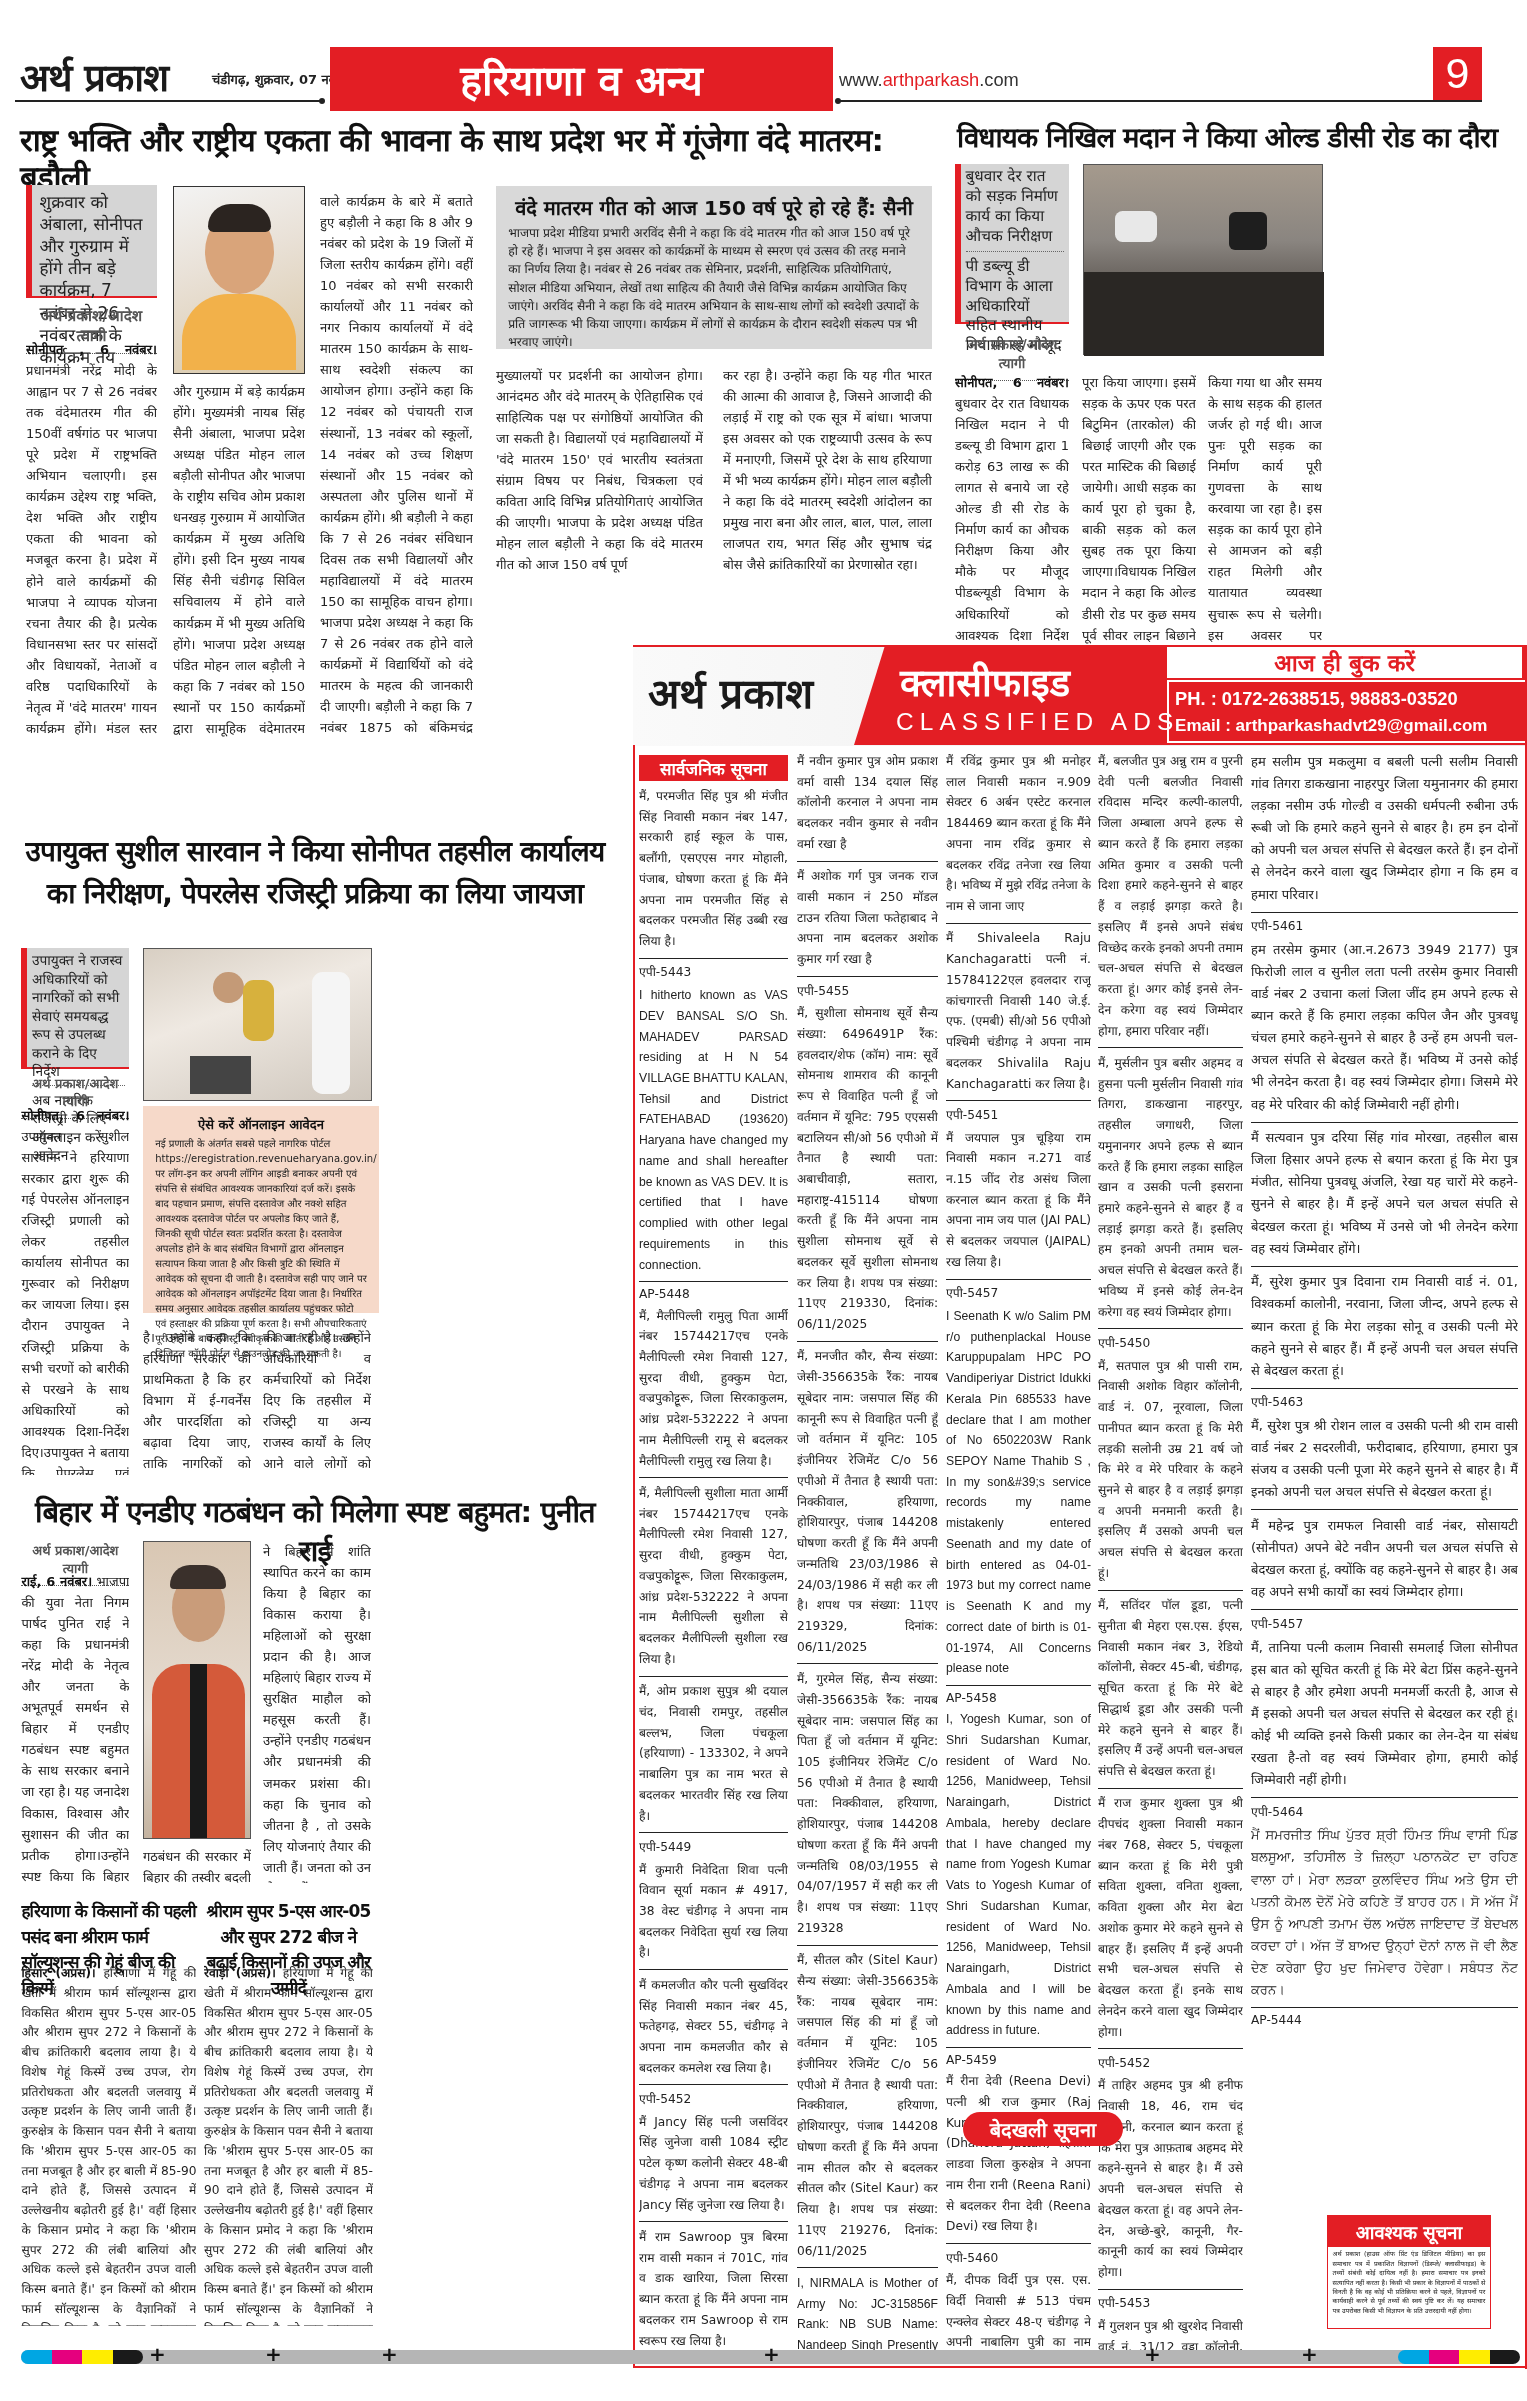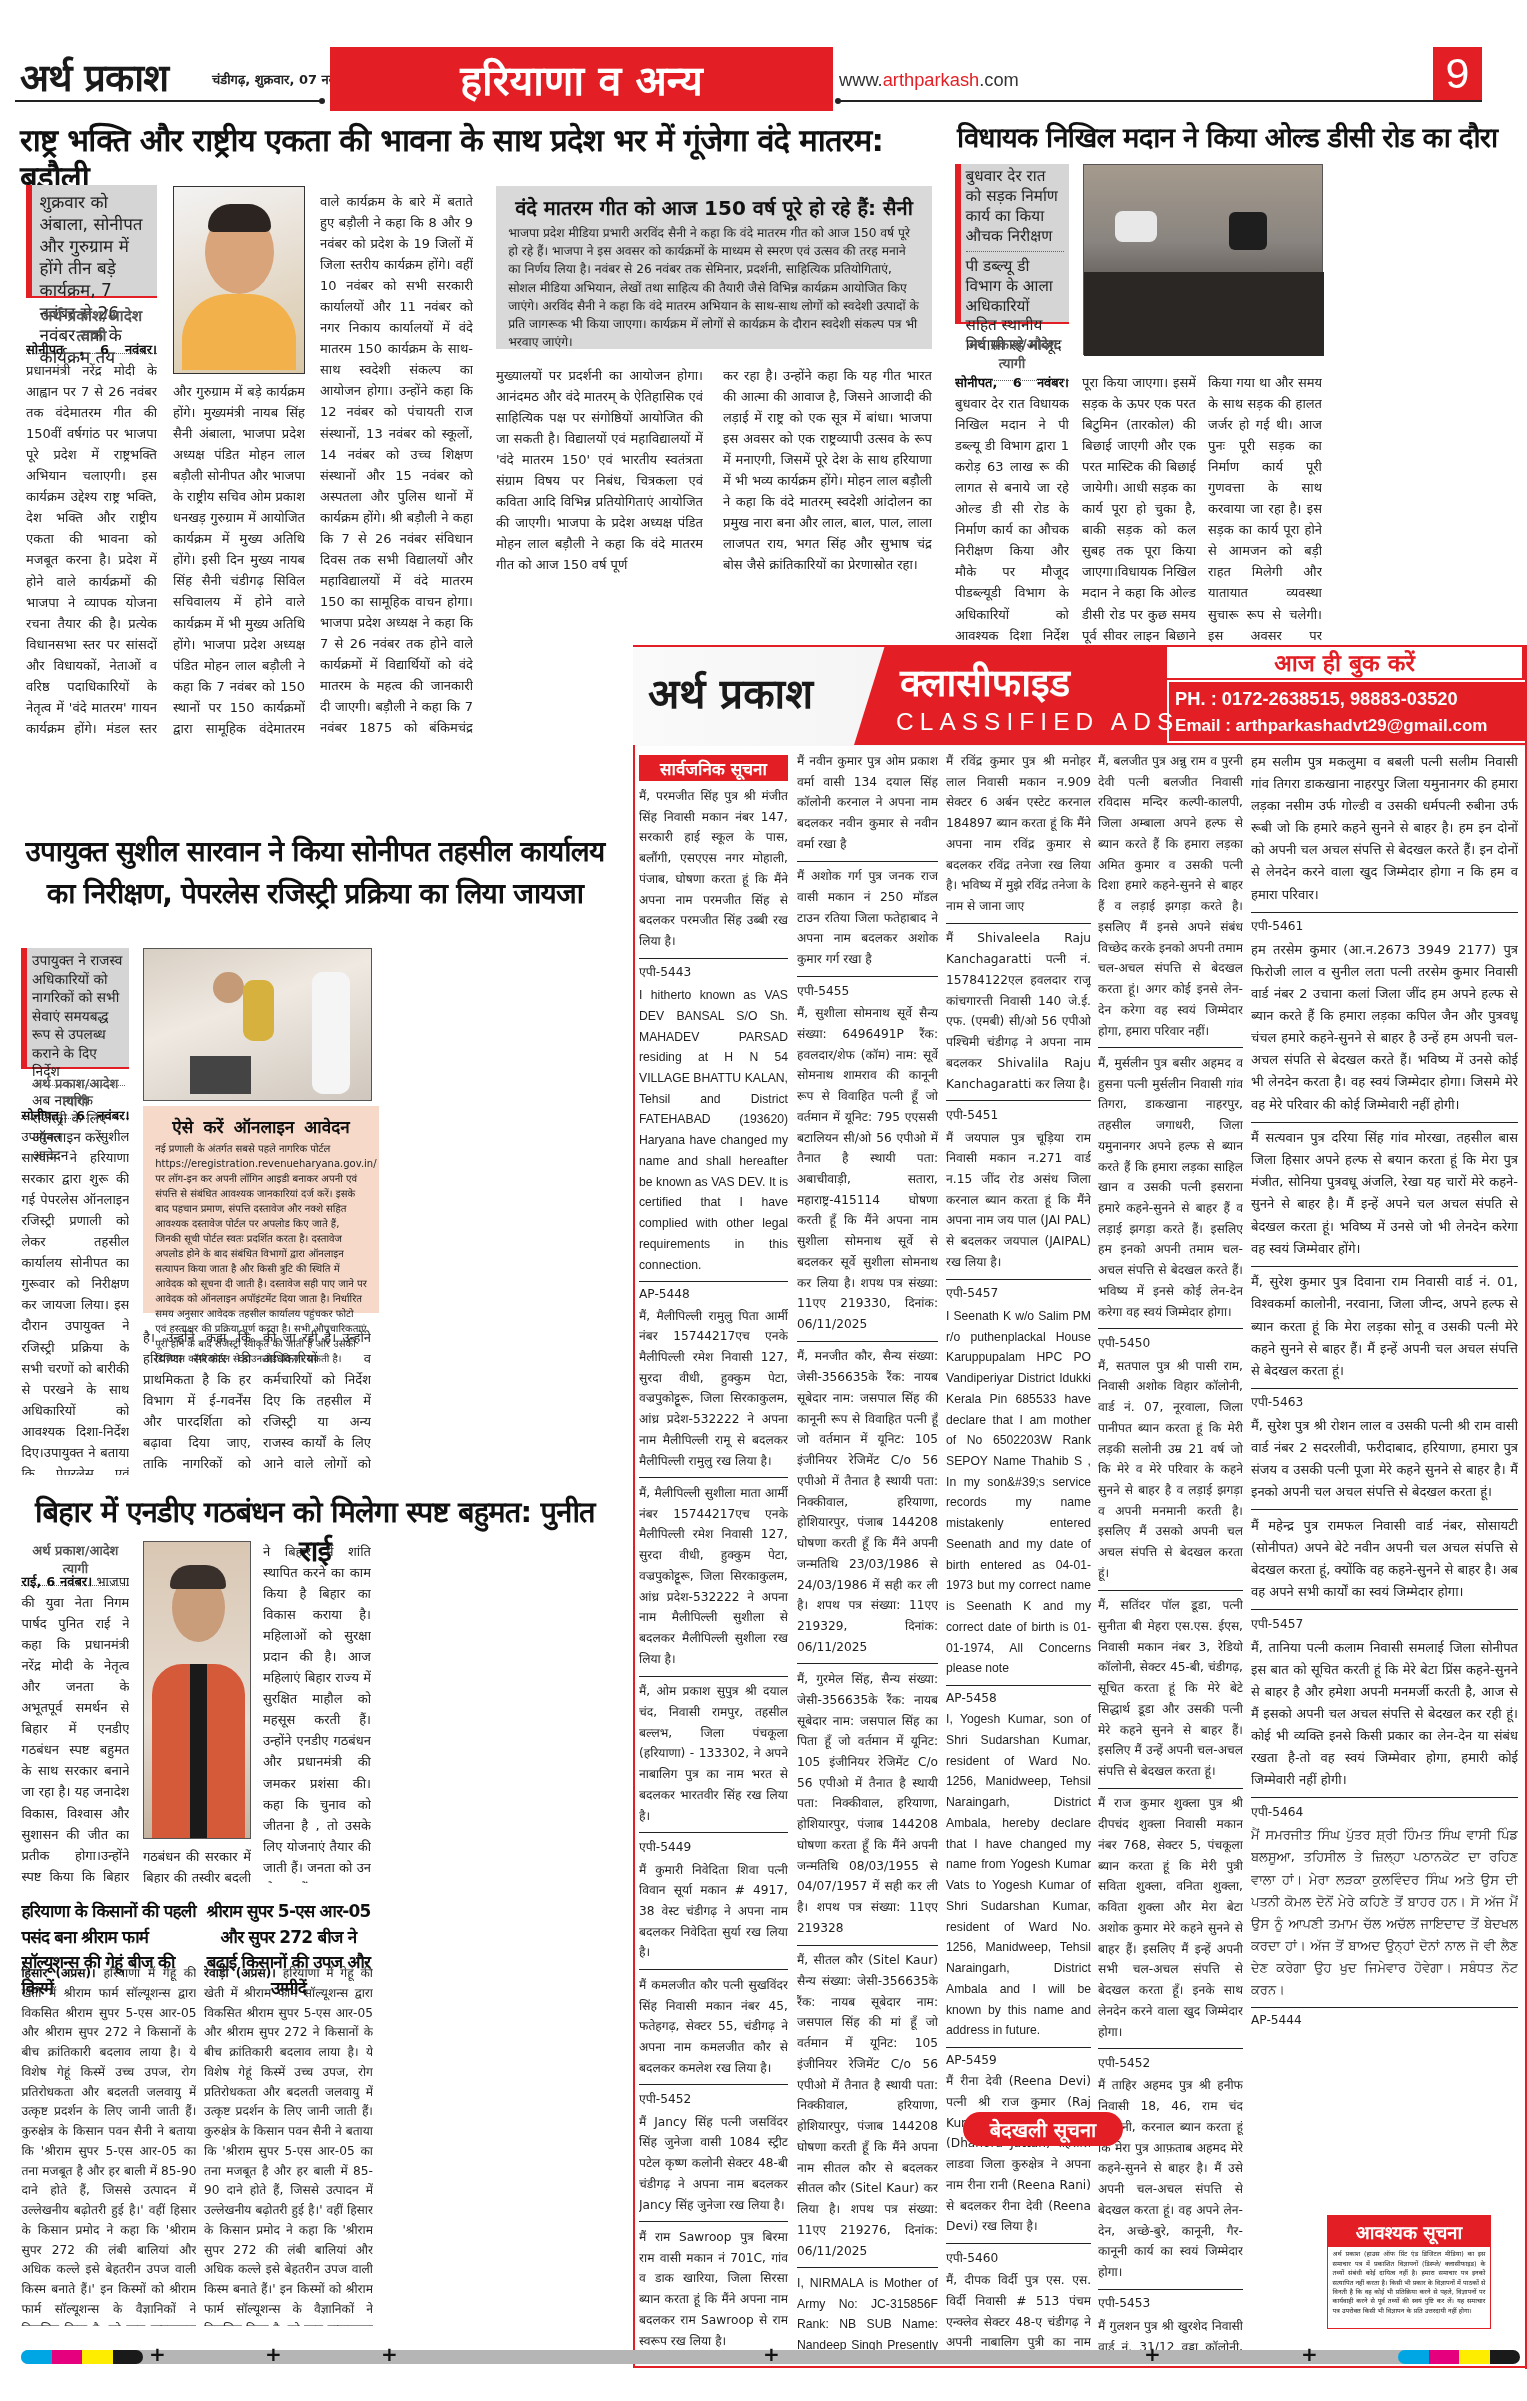--- a/index.html
+++ b/index.html
@@ -103,21 +103,21 @@
   <div>अब नागरिक रजिस्ट्री के लिए ऑनलाइन करें आवेदन</div>
 </div>
 <div class="abs byline" style="left:21.4px;top:1074px;width:108px;font-size:13px;">अर्थ प्रकाश/आदेश त्यागी</div>
 <div class="abs" style="left:143px;top:948px;width:229px;height:153px;background:linear-gradient(160deg,#d8cfc3 0%,#efe9e2 40%,#cfc7bd 100%);border:0.8px solid #555;">
   <div style="position:absolute;left:69px;top:23px;width:30.5px;height:30.5px;background:#c49a77;border-radius:50%;"></div>
   <div style="position:absolute;left:99px;top:30.5px;width:30.5px;height:61px;background:#d7b13d;border-radius:10.7px;"></div>
   <div style="position:absolute;left:168px;top:23px;width:38px;height:122px;background:#f5f5f5;border-radius:10.7px;"></div>
   <div style="position:absolute;left:46px;top:107px;width:61px;height:38px;background:#444;"></div>
 </div>
 <div class="abs box-peach" style="left:143px;top:1106px;width:236px;height:207px;">
-  <div class="box-title" style="font-size:17px;font-family:Liberation Mono, monospace;">ऐसे करें ऑनलाइन आवेदन</div>
+  <div class="box-title" style="font-size:13px;">ऐसे करें ऑनलाइन आवेदन</div>
   <div class="box-text" style="font-size:10px;line-height:1.5;">नई प्रणाली के अंतर्गत सबसे पहले नागरिक पोर्टल https://eregistration.revenueharyana.gov.in/ पर लॉग-इन कर अपनी लॉगिन आइडी बनाकर अपनी एवं संपत्ति से संबंधित आवश्यक जानकारियां दर्ज करें। इसके बाद पहचान प्रमाण, संपत्ति दस्तावेज और नक्शे सहित आवश्यक दस्तावेज पोर्टल पर अपलोड किए जाते हैं, जिनकी सूची पोर्टल स्वतः प्रदर्शित करता है। दस्तावेज अपलोड होने के बाद संबंधित विभागों द्वारा ऑनलाइन सत्यापन किया जाता है और किसी त्रुटि की स्थिति में आवेदक को सूचना दी जाती है। दस्तावेज सही पाए जाने पर आवेदक को ऑनलाइन अपॉइंटमेंट दिया जाता है। निर्धारित समय अनुसार आवेदक तहसील कार्यालय पहुंचकर फोटो एवं हस्ताक्षर की प्रक्रिया पूर्ण करता है। सभी औपचारिकताएं पूरी होने के बाद रजिस्ट्री स्वीकृत की जाती है और उसकी डिजिटल कॉपी पोर्टल से डाउनलोड की जा सकती है।</div>
 </div>
 <div class="abs body" style="left:21.4px;top:1105px;width:108px;height:370px;overflow:hidden;"><b>सोनीपत, 6 नवंबर।</b> <span>उपायुक्त सुशील सारवान ने हरियाणा सरकार द्वारा शुरू की गई पेपरलेस ऑनलाइन रजिस्ट्री प्रणाली को लेकर तहसील कार्यालय सोनीपत का गुरूवार को निरीक्षण कर जायजा लिया। इस दौरान उपायुक्त ने रजिस्ट्री प्रक्रिया के सभी चरणों को बारीकी से परखने के साथ अधिकारियों को आवश्यक दिशा-निर्देश दिए।उपायुक्त ने बताया कि पेपरलेस एवं ऑनलाइन रजिस्ट्री करने वाला हरियाणा देश का पहला राज्य है। हरियाणा सरकार द्वारा शुरू की गई पेपरलेस ऑनलाइन रजिस्ट्री प्रणाली नागरिकों के लिए सुविधा बढ़ाने के साथ-साथ पारदर्शिता लाने की दिशा में महत्वपूर्ण कदम है। इस प्रणाली से रजिस्ट्री कराने वाले लोगों को लंबी कागजी प्रक्रिया से मुक्ति मिलेगी। ऑनलाइन माध्यम से रजिस्ट्री होने से दस्तावेजों की सुरक्षा, ट्रैकिंग और रिकॉर्ड प्रबंधन अधिक सुगम हो गया</span></div>
 <div class="abs body" style="left:143px;top:1327px;width:108px;height:149px;overflow:hidden;">है। उन्होंने कहा कि हरियाणा सरकार की प्राथमिकता है कि हर विभाग में ई-गवर्नेंस और पारदर्शिता को बढ़ावा दिया जाए, ताकि नागरिकों को तेज, सुरक्षित और सरल सेवाएं प्राप्त हों।उन्होंने बताया कि अब नागरिक स्वयं पोर्टल पर ऑनलाइन आवेदन कर सकते हैं और आवश्यक दस्तावेज अपलोड कर सकते हैं। आवेदक को केवल फोटो और सिग्नेचर के लिए फिजिकल रूप से तहसील में उपस्थित होना होगा। उन्होंने कहा कि यह प्रणाली पूरे प्रदेश में नई लागू हुई है, इसलिए जिला प्रशासन द्वारा निरंतर मॉनिटरिंग</div>
 <div class="abs body" style="left:263px;top:1327px;width:108px;height:149px;overflow:hidden;">की जा रही है। उन्होंने अधिकारियों व कर्मचारियों को निर्देश दिए कि तहसील में रजिस्ट्री या अन्य राजस्व कार्यों के लिए आने वाले लोगों को उचित मार्गदर्शन और सहायता प्रदान की जाए। इसके साथ ही ऑनलाईन की जा रही रजिस्ट्ररियों का डाटा प्रतिदिन उनके कार्यालय भिजवाएं। उन्होंने कहा कि कार्यालय में स्वच्छता, अनुशासन और नागरिक सुविधा को सर्वोच्च प्राथमिकता दी जाए। इस अवसर पर डीआरओ सुशील शर्मा, तहसीलदार कीर्ति सहित अन्य अधिकारी व कर्मचारी मौजूद रहे।</div>
 
 <div class="abs headline" style="left:21.4px;top:1491px;width:587px;font-size:29px;text-align:center;">बिहार में एनडीए गठबंधन को मिलेगा स्पष्ट बहुमत: पुनीत राई</div>
 <div class="abs byline" style="left:21.4px;top:1541px;width:108px;font-size:13px;">अर्थ प्रकाश/आदेश त्यागी</div>
 <div class="abs body" style="left:21.4px;top:1571px;width:108px;height:311px;overflow:hidden;"><b>राई, 6 नवंबर।</b> <span>भाजपा की युवा नेता निगम पार्षद पुनित राई ने कहा कि प्रधानमंत्री नरेंद्र मोदी के नेतृत्व और जनता के अभूतपूर्व समर्थन से बिहार में एनडीए गठबंधन स्पष्ट बहुमत के साथ सरकार बनाने जा रहा है। यह जनादेश विकास, विश्वास और सुशासन की जीत का प्रतीक होगा।उन्होंने स्पष्ट किया कि बिहार में इस बार एनडीए की सरकार बनने जा रही है। उन्होंने कहा कि एनडीए</span></div>
 <div class="abs" style="left:143px;top:1541px;width:108px;height:298px;background:linear-gradient(180deg,#d9c7b3 0%,#e6ddd3 60%,#c4b3a0 100%);border:0.8px solid #555;overflow:hidden;">
@@ -202,21 +202,21 @@
     </div>
     <div>
       <div class="ad">मैं, सीतल कौर (Sitel Kaur) सैन्य संख्या: जेसी-356635के रैंक: नायब सूबेदार नाम: जसपाल सिंह की मां हूँ जो वर्तमान में यूनिट: 105 इंजीनियर रेजिमेंट C/o 56 एपीओ में तैनात है स्थायी पता: निक्कीवाल, हरियाणा, होशियारपुर, पंजाब 144208 घोषणा करती हूँ कि मैंने अपना नाम सीतल कौर से बदलकर सीतल कौर (Sitel Kaur) कर लिया है। शपथ पत्र संख्या: 11एए 219276, दिनांक: 06/11/2025</div>
     </div>
     <div>
       <div class="ad eng">I, NIRMALA is Mother of Army No: JC-315856F Rank: NB SUB Name: Nandeep Singh Presently residing at 161 Br Coy, 16 Engr Br Regt (PMS), Chandimandir Cantt Panchkula, Haryana declare that I have changed My Name from NIRMALA to NIRMALA GOLE.</div>
     </div>
   </div>
 <div class="col" style="left:946px;top:751px;width:145px;height:1613px;" id="cc2">
     <div>
-      <div class="ad">मैं रविंद्र कुमार पुत्र श्री मनोहर लाल निवासी मकान न.909 सेक्टर 6 अर्बन एस्टेट करनाल 184897 ब्यान करता हूं कि मैंने अपना नाम रविंद्र कुमार से बदलकर रविंद्र तनेजा रख लिया है। भविष्य में मुझे रविंद्र तनेजा के नाम से जाना जाए</div>
+      <div class="ad">मैं रविंद्र कुमार पुत्र श्री मनोहर लाल निवासी मकान न.909 सेक्टर 6 अर्बन एस्टेट करनाल 184469 ब्यान करता हूं कि मैंने अपना नाम रविंद्र कुमार से बदलकर रविंद्र तनेजा रख लिया है। भविष्य में मुझे रविंद्र तनेजा के नाम से जाना जाए</div>
     </div>
     <div>
       <div class="ad">मैं Shivaleela Raju Kanchagaratti पत्नी नं. 15784122एल हवलदार राजू कांचगारत्ती निवासी 140 जे.ई. एफ. (एमबी) सी/ओ 56 एपीओ पश्चिमी चंडीगढ़ ने अपना नाम बदलकर Shivalila Raju Kanchagaratti कर लिया है।</div>
       <div class="ad-code">एपी-5451</div>
     </div>
     <div>
       <div class="ad">मैं जयपाल पुत्र चूड़िया राम निवासी मकान न.271 वार्ड न.15 जींद रोड असंध जिला करनाल ब्यान करता हूं कि मैंने अपना नाम जय पाल (JAI PAL) से बदलकर जयपाल (JAIPAL) रख लिया है।</div>
       <div class="ad-code">एपी-5457</div>
     </div>
     <div>

